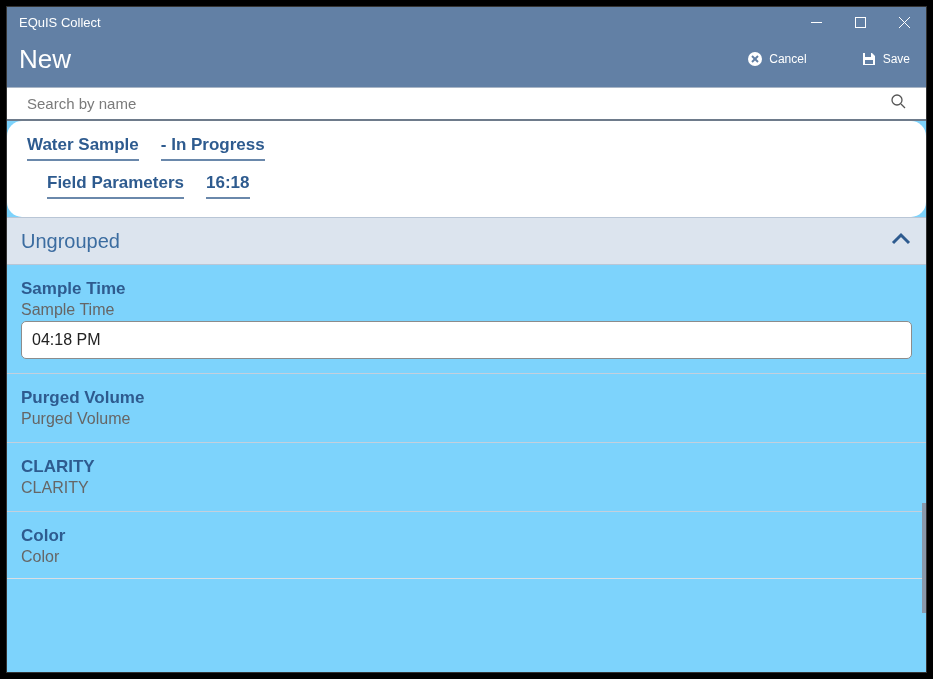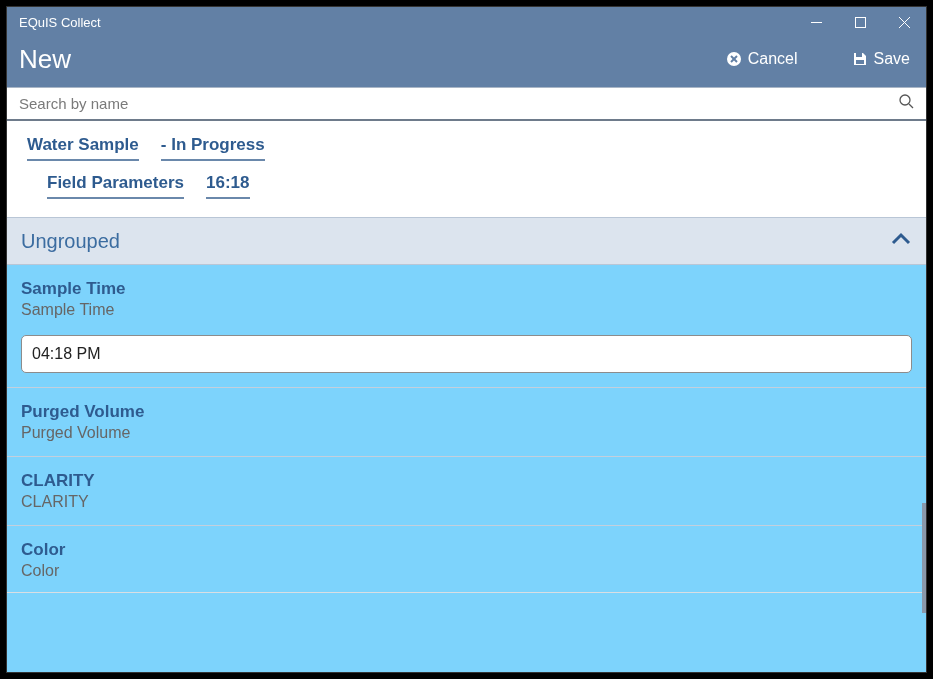--- a/index.html
+++ b/index.html
@@ -46,46 +46,47 @@
   .header-title {
     font-size: 26px;
     font-weight: 300;
   }
   .header-spacer { flex: 1; }
   .hdrbtn {
     display: flex;
     align-items: center;
     gap: 6px;
     margin-left: 18px;
-    font-size: 16px;
+    font-size: 12px;
     cursor: pointer;
   }
   .hdrbtn svg { fill: #fff; }
   .searchbar {
     height: 34px;
     border-top: 1px solid #a9b6c6;
     border-bottom: 2px solid #6e7b8b;
     display: flex;
     align-items: center;
-    padding: 0 12px;
+    padding: 0 20px;
     background: #fff;
   }
   .searchbar input {
     flex: 1;
     border: none;
     outline: none;
     font-size: 15px;
     color: #555;
     background: transparent;
   }
   .searchbar input::placeholder { color: #7a7a7a; }
   .searchicon { color: #555; }
   .breadcrumb-area {
     padding: 14px 10px 10px 20px;
     background: #fff;
+    border-radius: 15px;
   }
   .bcrow {
     display: flex;
     gap: 22px;
     margin-bottom: 12px;
   }
   .bcrow.indent { padding-left: 20px; margin-bottom: 8px; }
   .bcitem {
     color: #2e5b8f;
     font-weight: 600;
@@ -132,21 +133,21 @@
     color: #2e5b8f;
     font-weight: 600;
     font-size: 17px;
   }
   .field-sub {
     color: #666;
     font-size: 16px;
     margin-top: 2px;
   }
   .field-input {
-    margin-top: 16px;
+    margin-top: 2px;
     width: 100%;
     height: 38px;
     border: 1px solid #8c8c8c;
     border-radius: 5px;
     padding: 0 10px;
     font-size: 16px;
     color: #222;
   }
   .sectionhdr {
     padding: 12px 14px;

